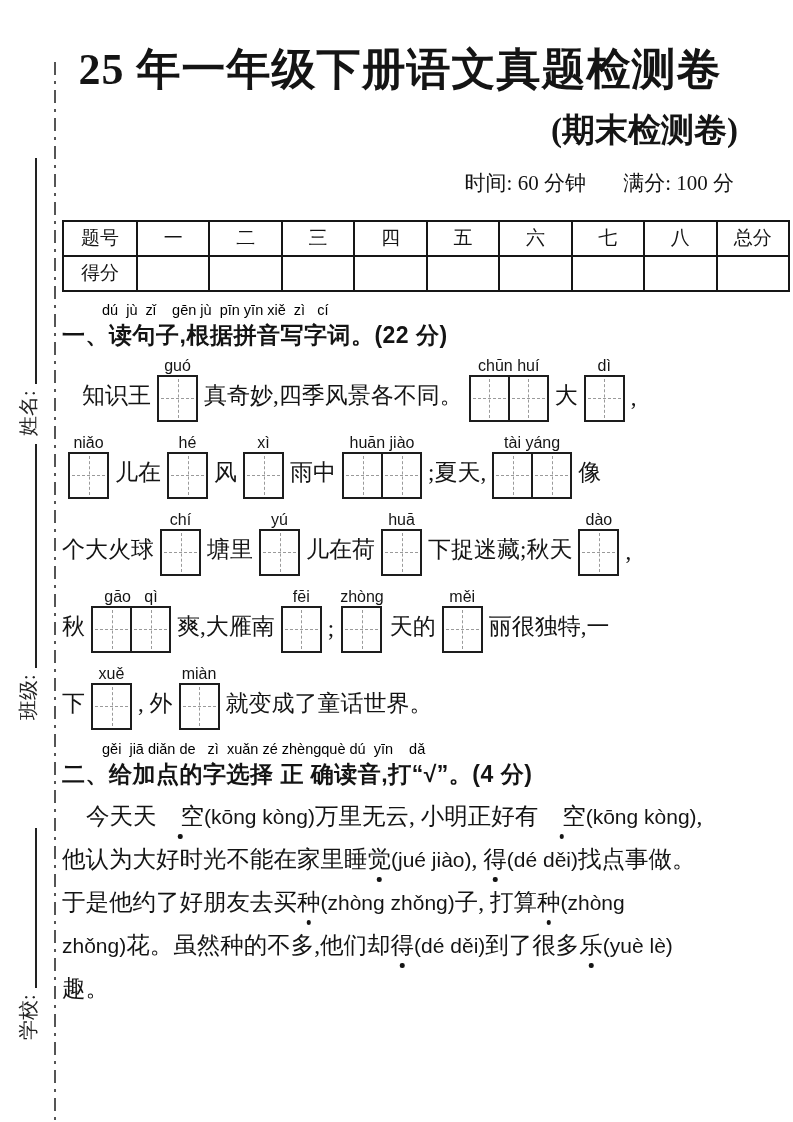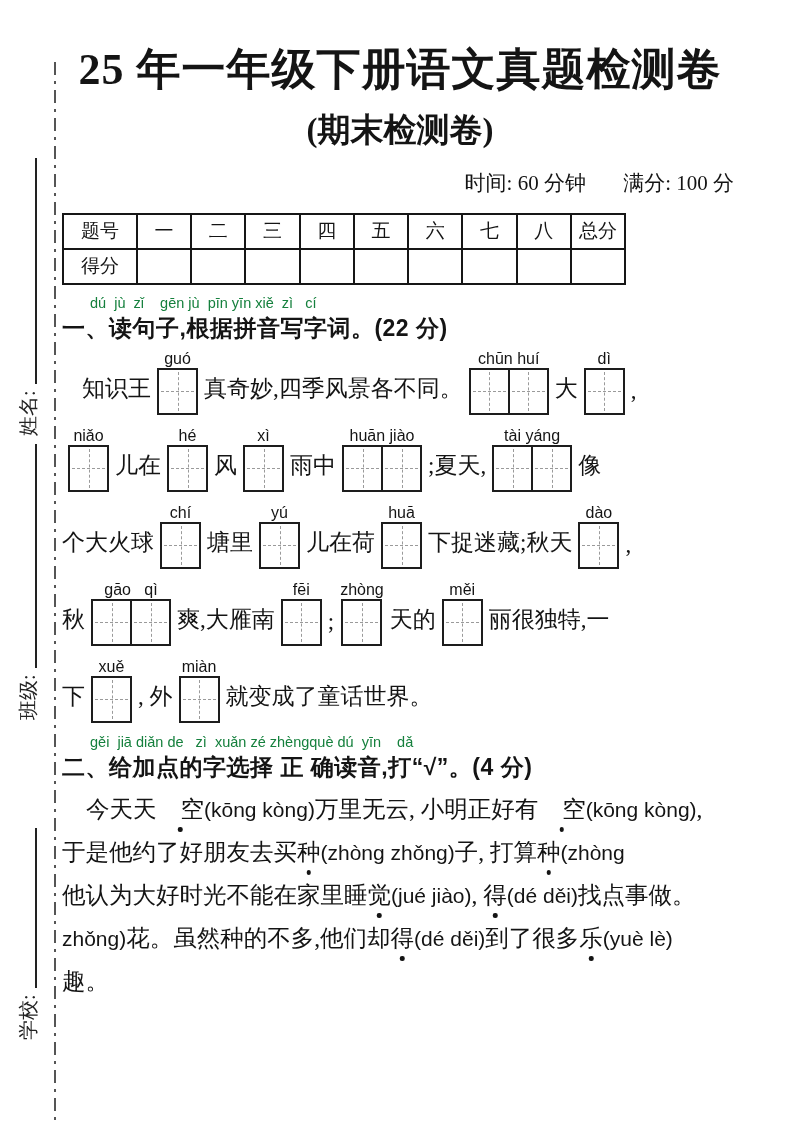--- a/index.html
+++ b/index.html
@@ -10,31 +10,31 @@
         background:repeating-linear-gradient(180deg,#555 0 13px,transparent 13px 19px,#555 19px 22px,transparent 22px 28px);}
   
   .side-item{position:absolute;display:flex;align-items:flex-end;transform:rotate(-90deg);transform-origin:0 0;
              height:30px;font-size:20px;font-family:"Liberation Serif",serif;color:#222;}
   .side-item .lbl{white-space:nowrap;padding-right:6px;}
   .side-item .uline{flex:1;border-bottom:2px solid #222;margin-bottom:5px;}
   
   .content{position:absolute;left:62px;top:0;width:676px;padding-top:44px;}
   h1{margin:0;font-size:44px;line-height:1.18;font-weight:700;text-align:center;letter-spacing:1px;
      font-family:"Liberation Serif",serif;}
-  h2{margin:12px 0 0;font-size:33px;font-weight:700;text-align:center;font-family:"Liberation Serif",serif;}
+  h2{margin:12px 0 0;font-size:33px;font-weight:700;text-align:right;font-family:"Liberation Serif",serif;}
   .info{margin-top:16px;text-align:right;font-size:21px;padding-right:4px;}
   .info .score{margin-left:32px;}
   
-  table.score{border-collapse:collapse;table-layout:fixed;width:564px;margin-top:16px;}
+  table.score{border-collapse:collapse;table-layout:fixed;width:728px;margin-top:23px;}
   table.score td{border:2px solid #161616;height:33px;text-align:center;vertical-align:middle;
                  font-size:19px;padding:0;font-family:"Liberation Serif",serif;}
   
   section{display:block;}
-  .sec-py{font-family:"Liberation Sans",sans-serif;font-size:14.5px;line-height:17px;margin-left:28px;
-          white-space:pre;color:#15803d;}
+  .sec-py{font-family:"Liberation Sans",sans-serif;font-size:14.5px;line-height:17px;margin-left:40px;
+          white-space:pre;color:#000000;}
   h3{margin:1px 0 6px;font-size:23px;line-height:30px;font-weight:700;letter-spacing:.5px;
      font-family:"Liberation Sans",sans-serif;}
   
   .fill-line{display:flex;align-items:flex-end;height:66px;margin-bottom:11px;}
   .fl-indent{padding-left:20px;}
   .ftext{font-size:23px;padding-bottom:11px;white-space:pre;font-family:"Liberation Serif",serif;}
   .boxgroup{display:inline-flex;flex-direction:column;align-items:center;margin:0 6px;}
   .bg-py{font-family:"Liberation Sans",sans-serif;font-size:16px;height:19px;line-height:19px;white-space:pre;}
   .bg-boxes{display:flex;}
   .tian{width:41px;height:47px;box-sizing:border-box;border:2px solid #1d1d1d;position:relative;background:#fff;}
@@ -271,22 +271,22 @@
           </span>
           <span class="ftext">就变成了童话世界。</span>
         </div>
     </section>
 
     <section class="s2">
       <div class="sec-py">gěi  jiā diǎn de   zì  xuǎn zé zhèngquè dú  yīn    dǎ</div>
       <h3>二、给加点的字选择 正 确读音,打“√”。(4 分)</h3>
       <div class="para">
         <div class="pline pindent"><span class="pt">今天天</span><span class="dch">空</span><span class="ppy">(kōng kòng)</span><span class="pt">万里无云, 小明正好有</span><span class="dch">空</span><span class="ppy">(kōng kòng)</span><span class="pt">,</span></div>
+        <div class="pline"><span class="pt">他认为大好时光不能在家里睡</span><span class="dch">觉</span><span class="ppy">(jué jiào)</span><span class="pt">, </span><span class="dch">得</span><span class="ppy">(dé děi)</span><span class="pt">找点事做。</span></div>
         <div class="pline"><span class="pt">于是他约了好朋友去买</span><span class="dch">种</span><span class="ppy">(zhòng zhǒng)</span><span class="pt">子, 打算</span><span class="dch">种</span><span class="ppy">(zhòng</span></div>
-        <div class="pline"><span class="pt">他认为大好时光不能在家里睡</span><span class="dch">觉</span><span class="ppy">(jué jiào)</span><span class="pt">, </span><span class="dch">得</span><span class="ppy">(dé děi)</span><span class="pt">找点事做。</span></div>
         <div class="pline"><span class="ppy">zhǒng)</span><span class="pt">花。虽然种的不多,他们却</span><span class="dch">得</span><span class="ppy">(dé děi)</span><span class="pt">到了很多</span><span class="dch">乐</span><span class="ppy">(yuè lè)</span></div>
         <div class="pline"><span class="pt">趣。</span></div>
       </div>
     </section>
 
     <section class="s3">
     </section>
 
   </div>
 </div>

